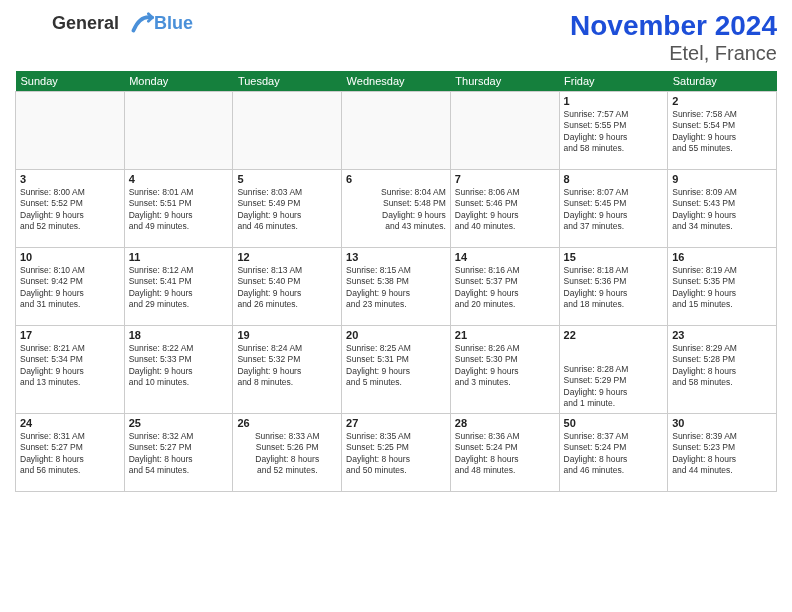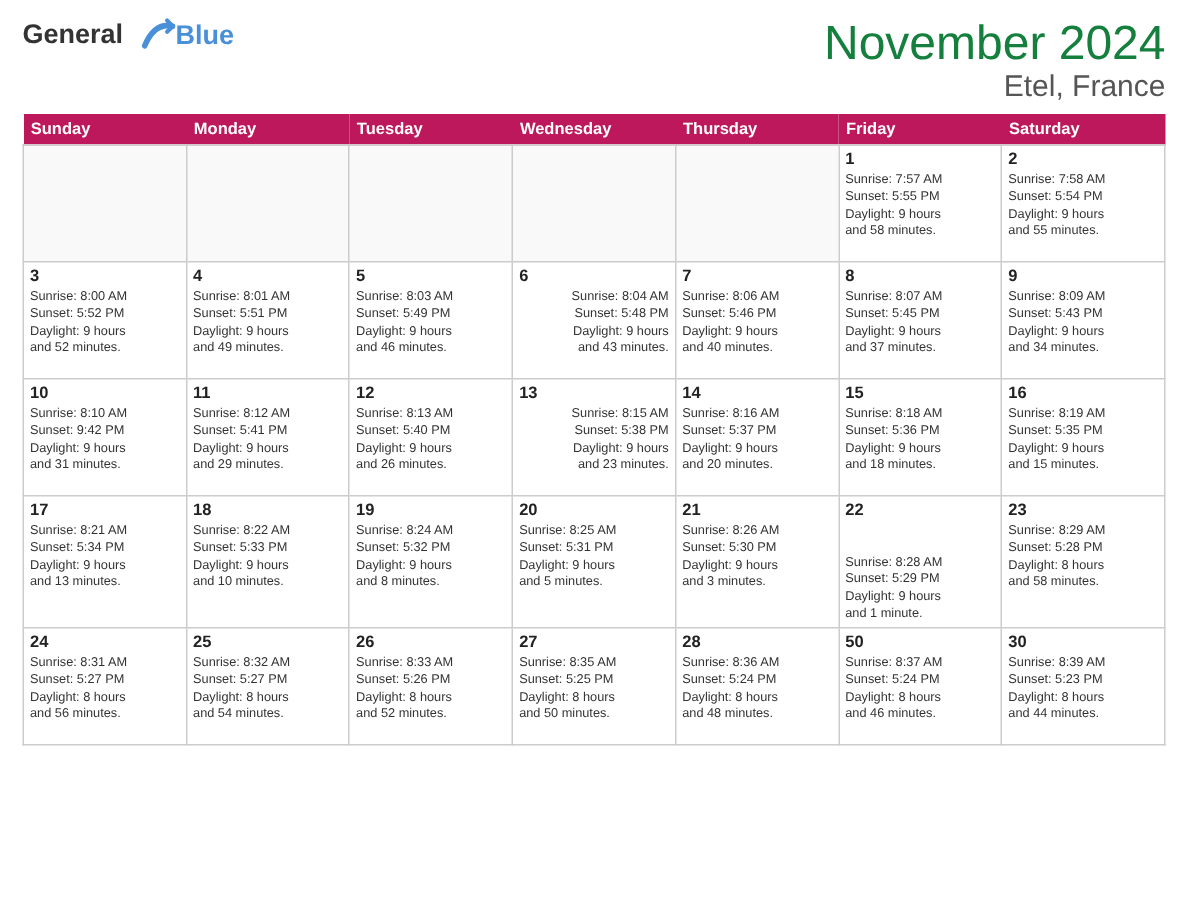--- a/index.html
+++ b/index.html
@@ -17,50 +17,51 @@
     }
     .header {
       display: flex;
       justify-content: space-between;
       align-items: flex-start;
       margin-bottom: 6px;
     }
     .logo {
       display: flex;
       align-items: center;
+      margin-left: 37px;
     }
     .logo-icon {
       width: 28px;
       height: 28px;
       margin-left: 2px;
     }
     .title-block {
       text-align: right;
     }
     .month-title {
-      font-size: 32px;
-      font-weight: normal;
-      color: #15803d;
+      font-size: 28px;
+      font-weight: bold;
+      color: #1d4ed8;
     }
     .location {
       font-size: 20px;
       color: #555;
     }
     .calendar {
       width: 100%;
       border-collapse: collapse;
       font-size: 9.5px;
     }
     .calendar th {
-      background: #be185d;
+      background: #15803d;
       color: #fff;
       text-align: left;
       padding: 4px 5px;
       font-size: 11px;
-      font-weight: bold;
+      font-weight: normal;
     }
     .calendar td {
       border: 1px solid #ccc;
       vertical-align: top;
       padding: 3px 4px;
       width: calc(100% / 7);
       height: 78px;
       background: #fff;
     }
     .calendar td.empty {
@@ -205,21 +206,21 @@
           </td>
           <td>
             <div class="day-num">12</div>
             <div class="day-info" style="white-space: pre-line;">Sunrise: 8:13 AM
 Sunset: 5:40 PM
 Daylight: 9 hours
 and 26 minutes.</div>
           </td>
           <td>
             <div class="day-num">13</div>
-            <div class="day-info" style="white-space: pre-line; text-align: right;">Sunrise: 8:15 AM
+            <div class="day-info" style="white-space: pre-line;">Sunrise: 8:15 AM
 Sunset: 5:38 PM
 Daylight: 9 hours
 and 23 minutes.</div>
           </td>
           <td>
             <div class="day-num">14</div>
             <div class="day-info" style="white-space: pre-line;">Sunrise: 8:16 AM
 Sunset: 5:37 PM
 Daylight: 9 hours
 and 20 minutes.</div>
@@ -300,21 +301,21 @@
           </td>
           <td>
             <div class="day-num">25</div>
             <div class="day-info" style="white-space: pre-line;">Sunrise: 8:32 AM
 Sunset: 5:27 PM
 Daylight: 8 hours
 and 54 minutes.</div>
           </td>
           <td>
             <div class="day-num">26</div>
-            <div class="day-info" style="white-space: pre-line;">Sunrise: 8:33 AM
+            <div class="day-info" style="white-space: pre-line; text-align: center;">Sunrise: 8:33 AM
 Sunset: 5:26 PM
 Daylight: 8 hours
 and 52 minutes.</div>
           </td>
           <td>
             <div class="day-num">27</div>
             <div class="day-info" style="white-space: pre-line;">Sunrise: 8:35 AM
 Sunset: 5:25 PM
 Daylight: 8 hours
 and 50 minutes.</div>

